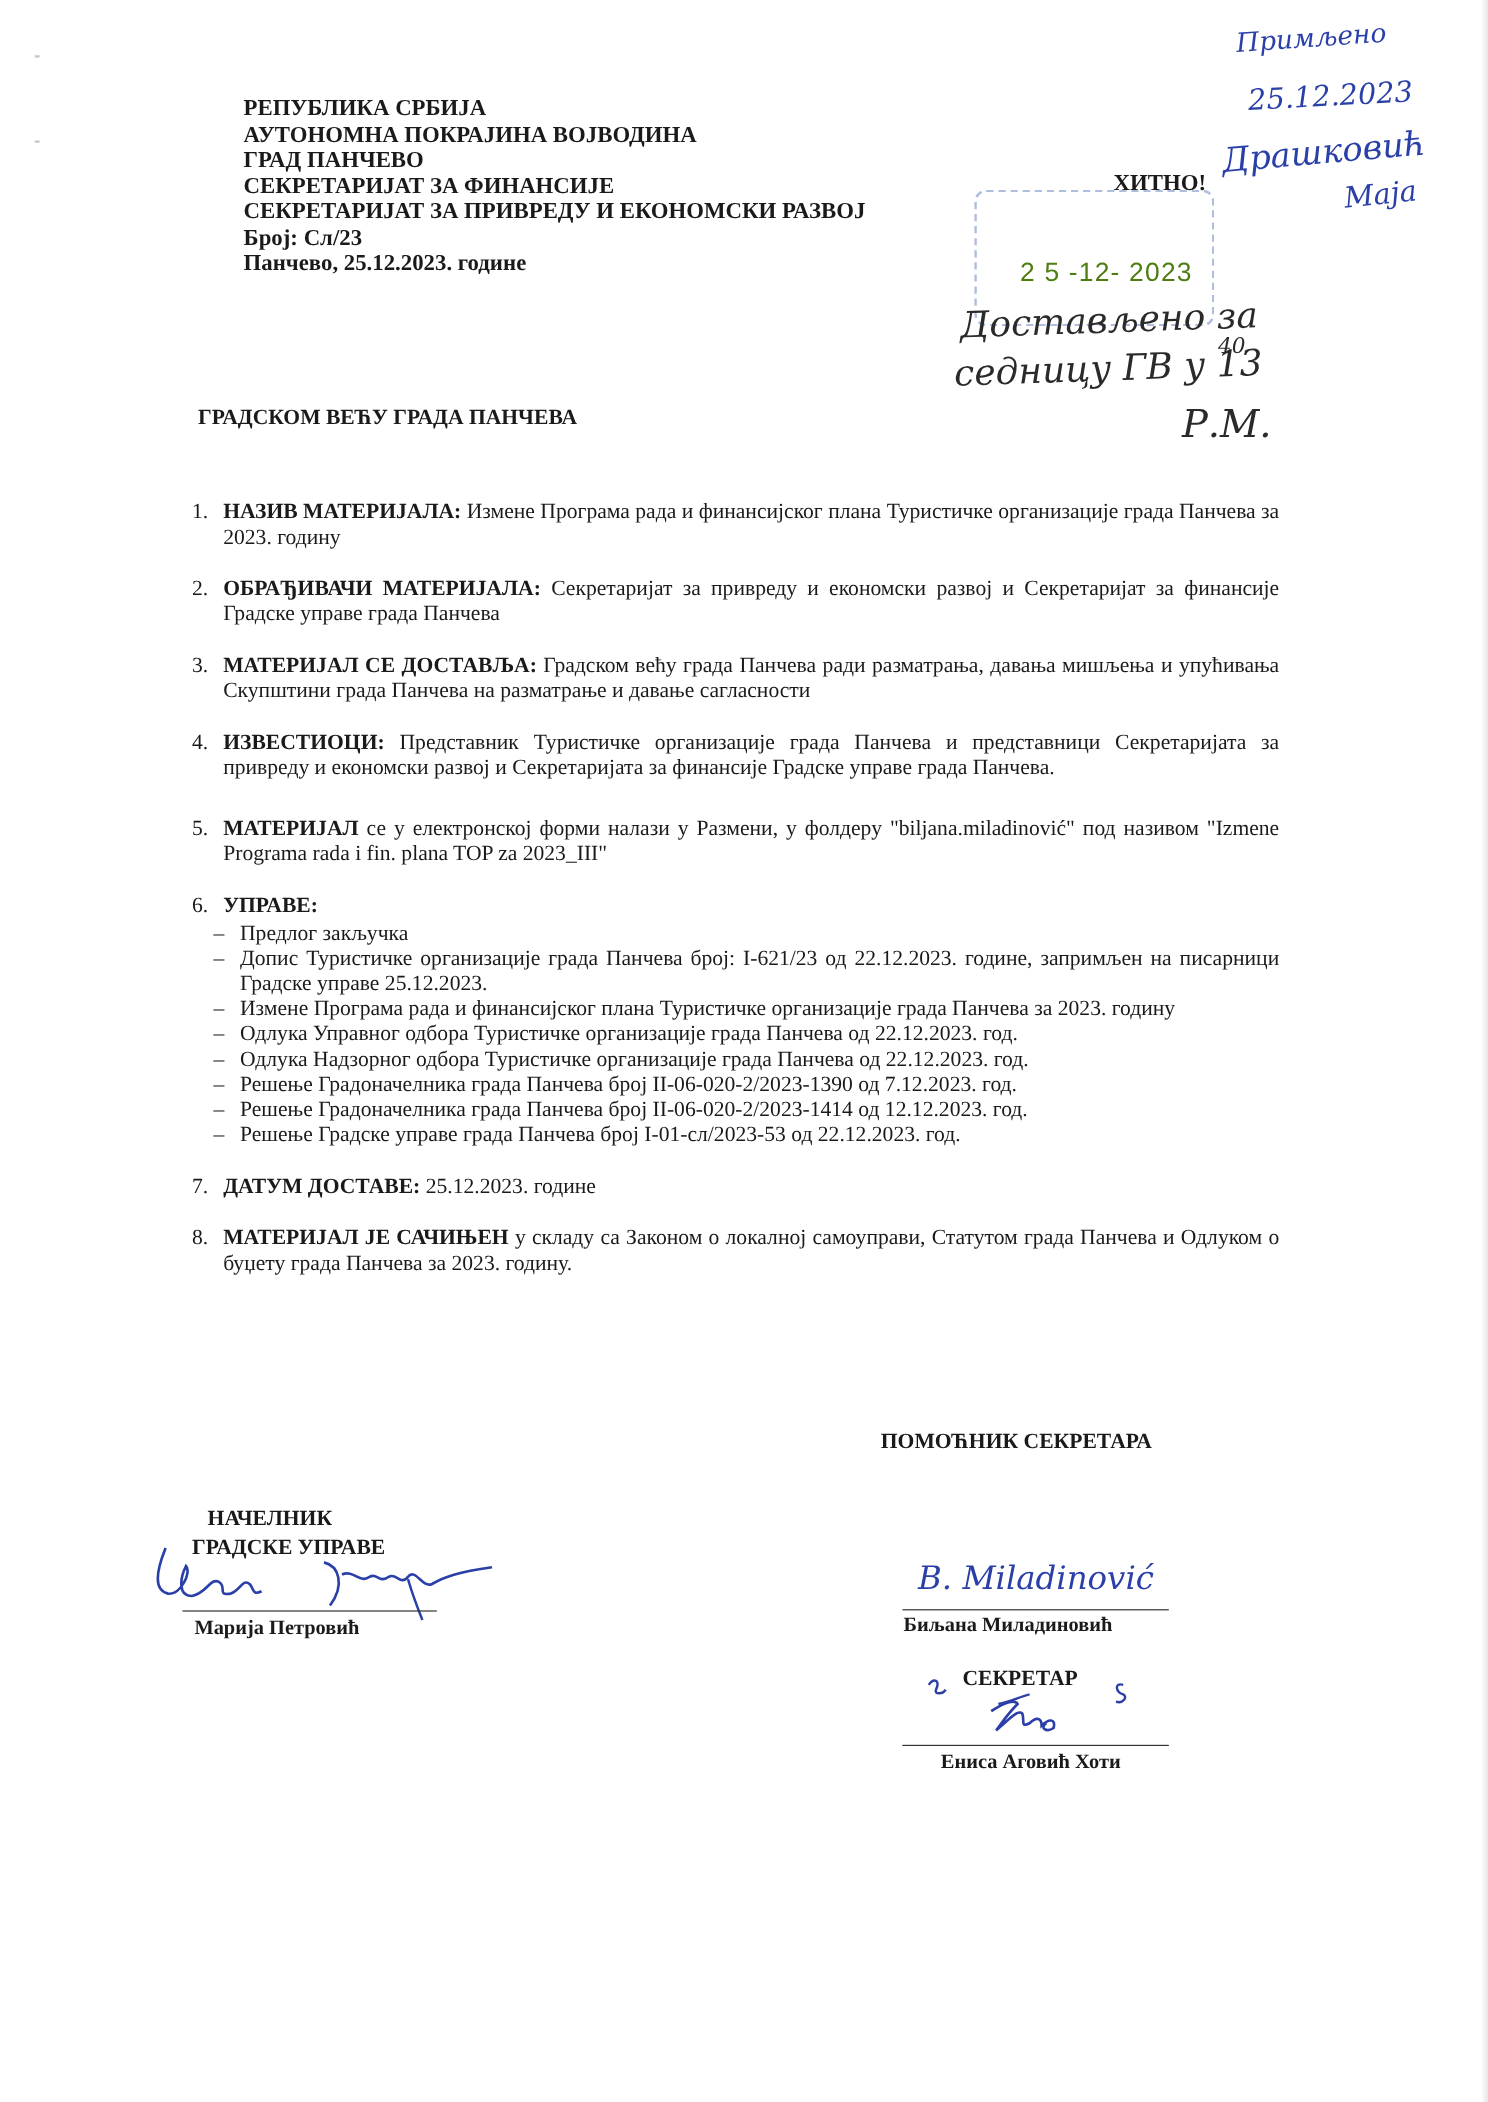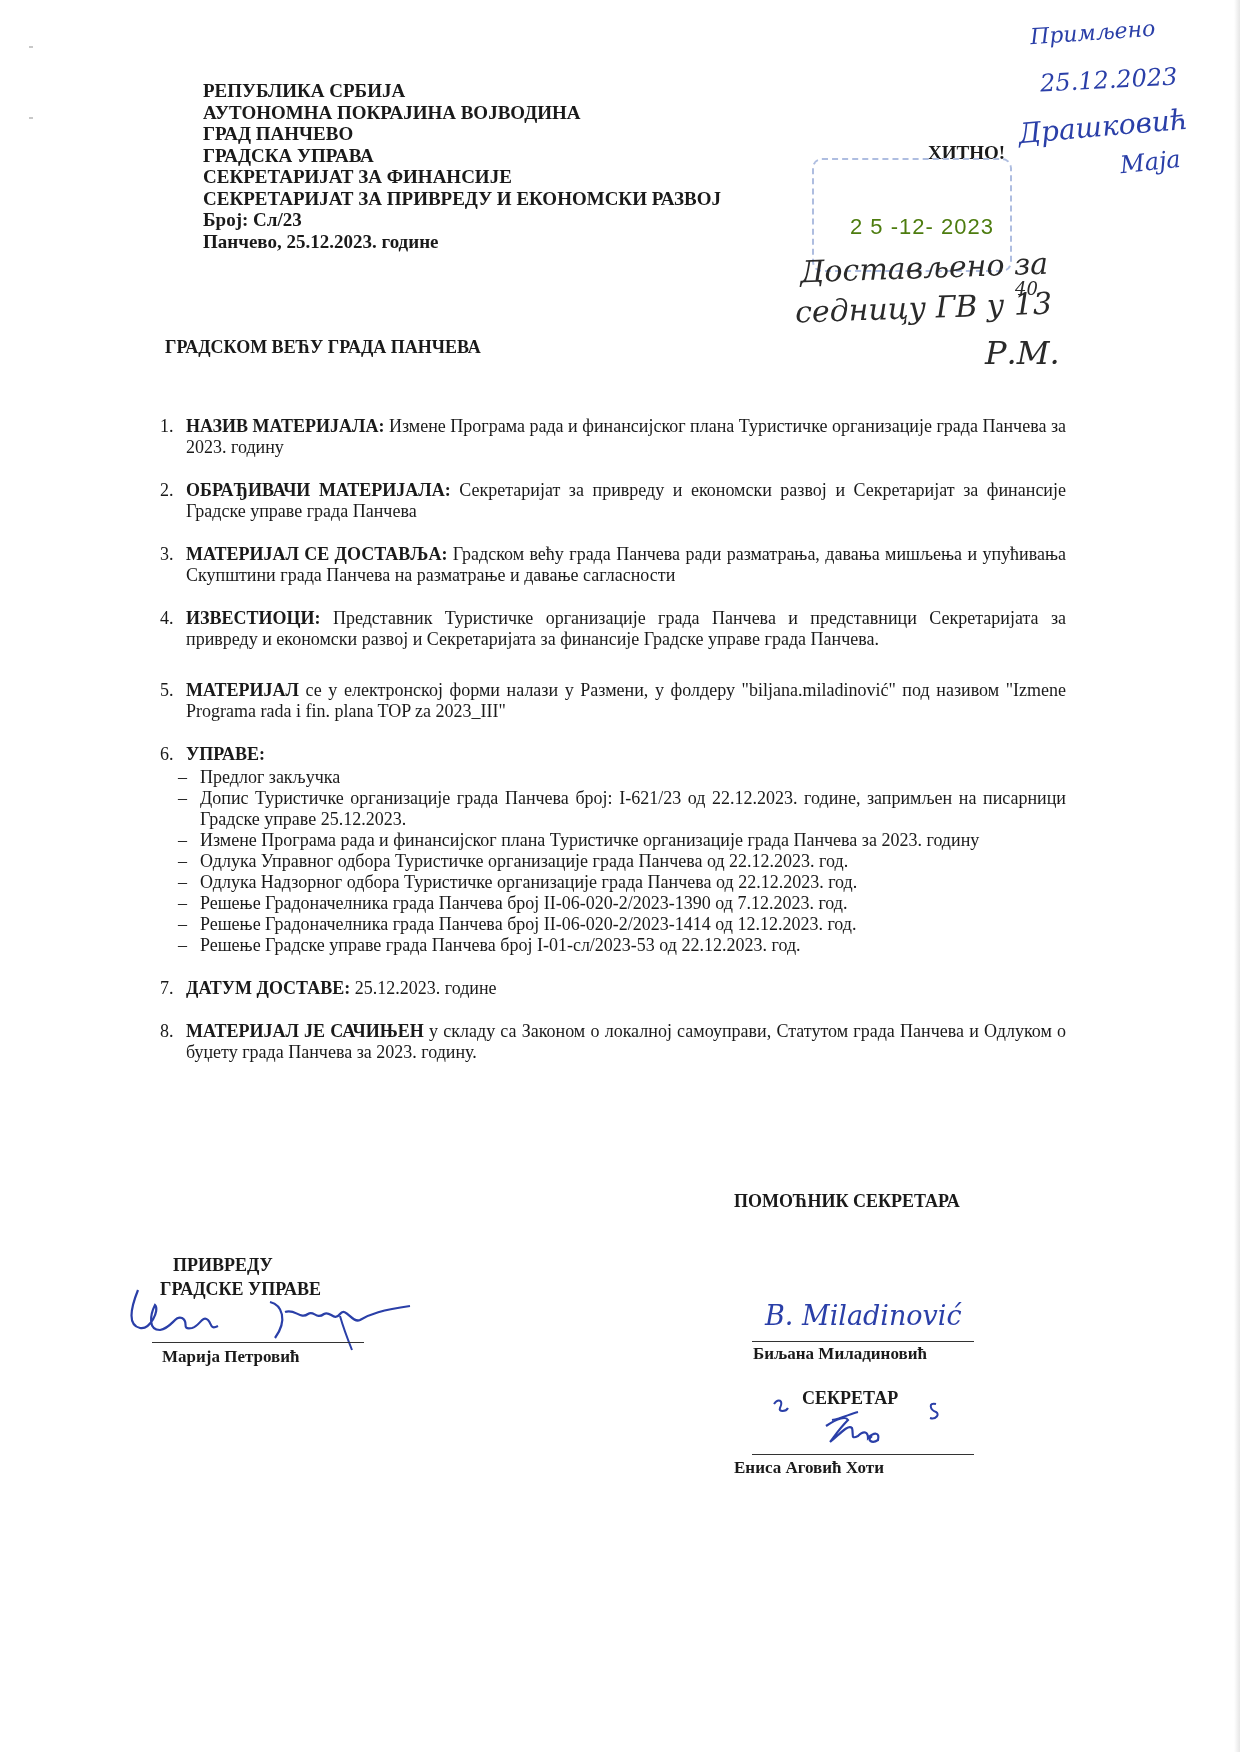--- a/index.html
+++ b/index.html
@@ -34,21 +34,20 @@
 <body>
 
 <div class="edge"></div>
 <div class="speck" style="left:29px;top:46px;"></div>
 <div class="speck" style="left:29px;top:117px;"></div>
 
 <div class="header">
   <div>РЕПУБЛИКА  СРБИЈА</div>
   <div>АУТОНОМНА  ПОКРАЈИНА  ВОЈВОДИНА</div>
   <div>ГРАД  ПАНЧЕВО</div>
-  <div>ГРАДСКА  УПРАВА</div>
   <div>СЕКРЕТАРИЈАТ ЗА ФИНАНСИЈЕ</div>
   <div>СЕКРЕТАРИЈАТ ЗА ПРИВРЕДУ И ЕКОНОМСКИ РАЗВОЈ</div>
   <div>Број: Сл/23</div>
   <div>Панчево, 25.12.2023. године</div>
 </div>
 
 <div class="urgent">ХИТНО!</div>
 
 <div class="hand blue" style="left:1030px;top:20px;font-size:22px;transform:rotate(-4deg);">Примљено</div>
 <div class="hand blue" style="left:1040px;top:66px;font-size:24px;transform:rotate(-3deg);">25.12.2023</div>
@@ -103,21 +102,21 @@
   <div class="item" style="margin-top:22px;">
     <span class="num">7.</span>
     <b>ДАТУМ ДОСТАВЕ:</b><span> 25.12.2023. године</span>
   </div>
   <div class="item" style="margin-top:22px;">
     <span class="num">8.</span>
     <b>МАТЕРИЈАЛ ЈЕ САЧИЊЕН</b><span> у складу са Законом о локалној самоуправи, Статутом града Панчева и Одлуком о буџету града Панчева за 2023. годину.</span>
   </div>
 </div>
 
-<div class="sig-title" style="left:173px;top:1255px;">ПРИВРЕДУ</div>
+<div class="sig-title" style="left:173px;top:1255px;">НАЧЕЛНИК</div>
 <div class="sig-title" style="left:160px;top:1279px;">ГРАДСКЕ УПРАВЕ</div>
 <svg class="sig" style="left:120px;top:1280px;" width="300" height="80" viewBox="0 0 300 80">
   <path d="M18 10 C10 30, 8 45, 20 48 C30 50, 40 30, 35 25 C30 35, 28 50, 40 50 C52 48, 55 35, 62 38 C70 42, 60 50, 72 48 C80 46, 82 35, 88 40 C92 44, 90 50, 98 46" fill="none" stroke="#2a3fa8" stroke-width="2.2"></path>
   <path d="M150 22 C162 25, 168 40, 155 58" fill="none" stroke="#2a3fa8" stroke-width="2.2"></path>
   <path d="M165 32 C175 28, 180 40, 188 34 C194 30, 196 40, 204 34 C210 30, 214 42, 220 34 C226 26, 232 44, 240 40 C250 34, 262 30, 290 26" fill="none" stroke="#2a3fa8" stroke-width="2.2"></path>
   <path d="M220 36 C224 50, 228 60, 232 70" fill="none" stroke="#2a3fa8" stroke-width="2"></path>
 </svg>
 <div class="sig-line" style="left:152px;top:1342px;width:212px;"></div>
 <div class="sig-name" style="left:162px;top:1347px;">Марија Петровић</div>
 
@@ -127,13 +126,13 @@
 <div class="sig-name" style="left:753px;top:1344px;">Биљана Миладиновић</div>
 
 <div class="sig-title" style="left:802px;top:1388px;">СЕКРЕТАР</div>
 <svg class="sig" style="left:768px;top:1390px;" width="200" height="60" viewBox="0 0 200 60">
   <path d="M6 14 C10 8, 16 10, 12 18 C10 22, 18 22, 20 18" fill="none" stroke="#2a3fa8" stroke-width="2"></path>
   <path d="M168 14 C160 12, 162 20, 168 22 C172 24, 168 30, 162 28" fill="none" stroke="#2a3fa8" stroke-width="2"></path>
   <path d="M58 36 C70 28, 78 26, 80 30 C70 40, 64 50, 62 52 C72 44, 80 34, 84 38 C86 44, 82 50, 90 46 C96 40, 100 42, 100 48 C106 42, 112 42, 110 50 C104 54, 98 50, 104 46" fill="none" stroke="#2a3fa8" stroke-width="2.2"></path>
   <path d="M64 30 C74 28, 82 24, 90 22" fill="none" stroke="#2a3fa8" stroke-width="2"></path>
 </svg>
 <div class="sig-line" style="left:752px;top:1454px;width:222px;"></div>
-<div class="sig-name" style="left:734px;top:1458px;text-align:right;">Ениса Аговић Хоти</div>
+<div class="sig-name" style="left:784px;top:1458px;text-align:right;">Ениса Аговић Хоти</div>
 
 </body></html>

